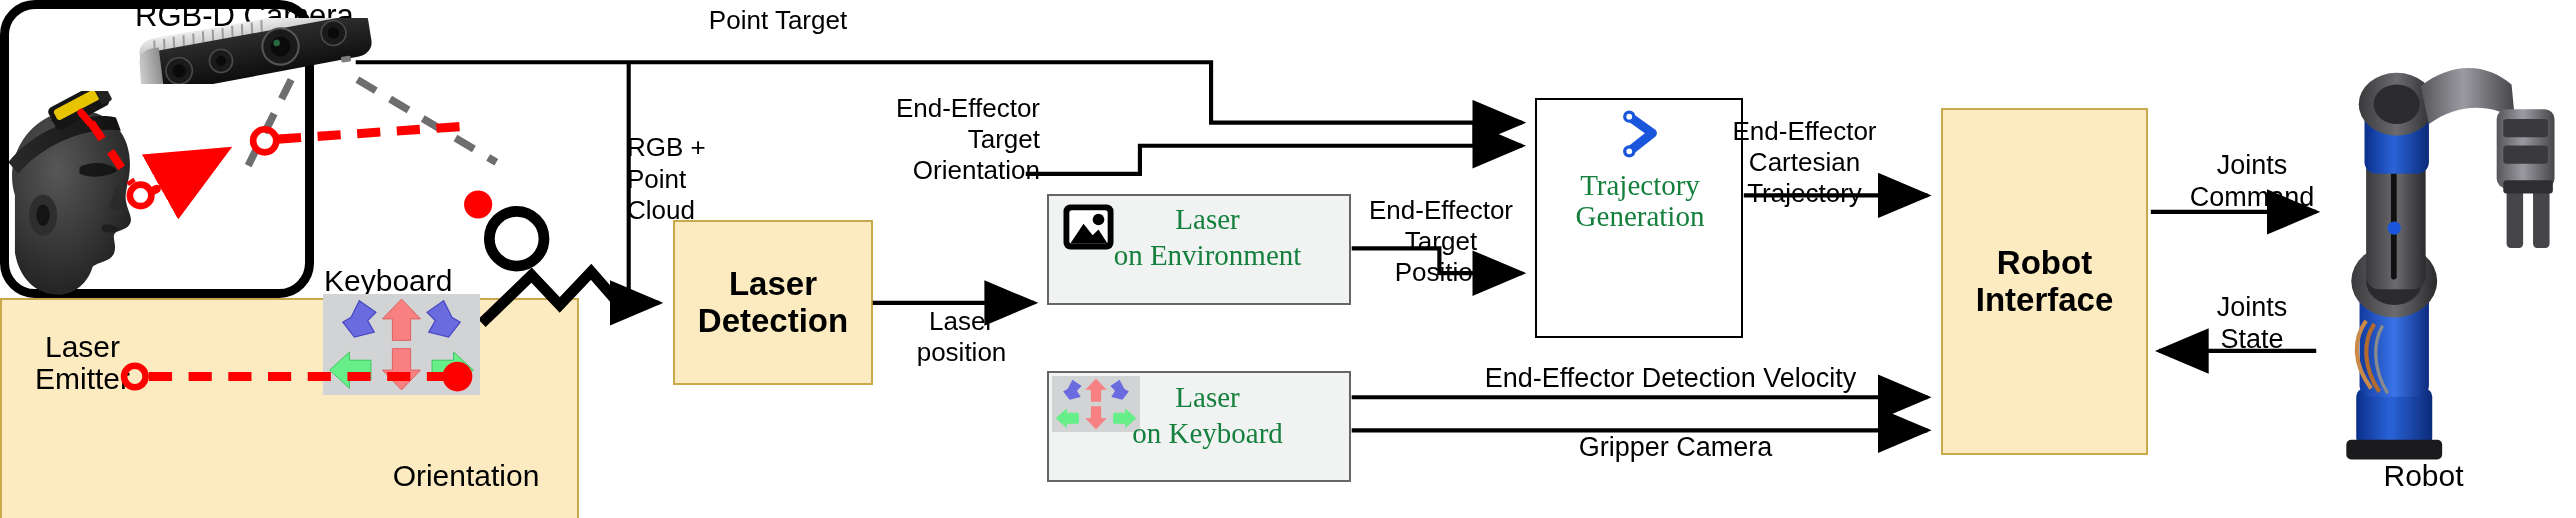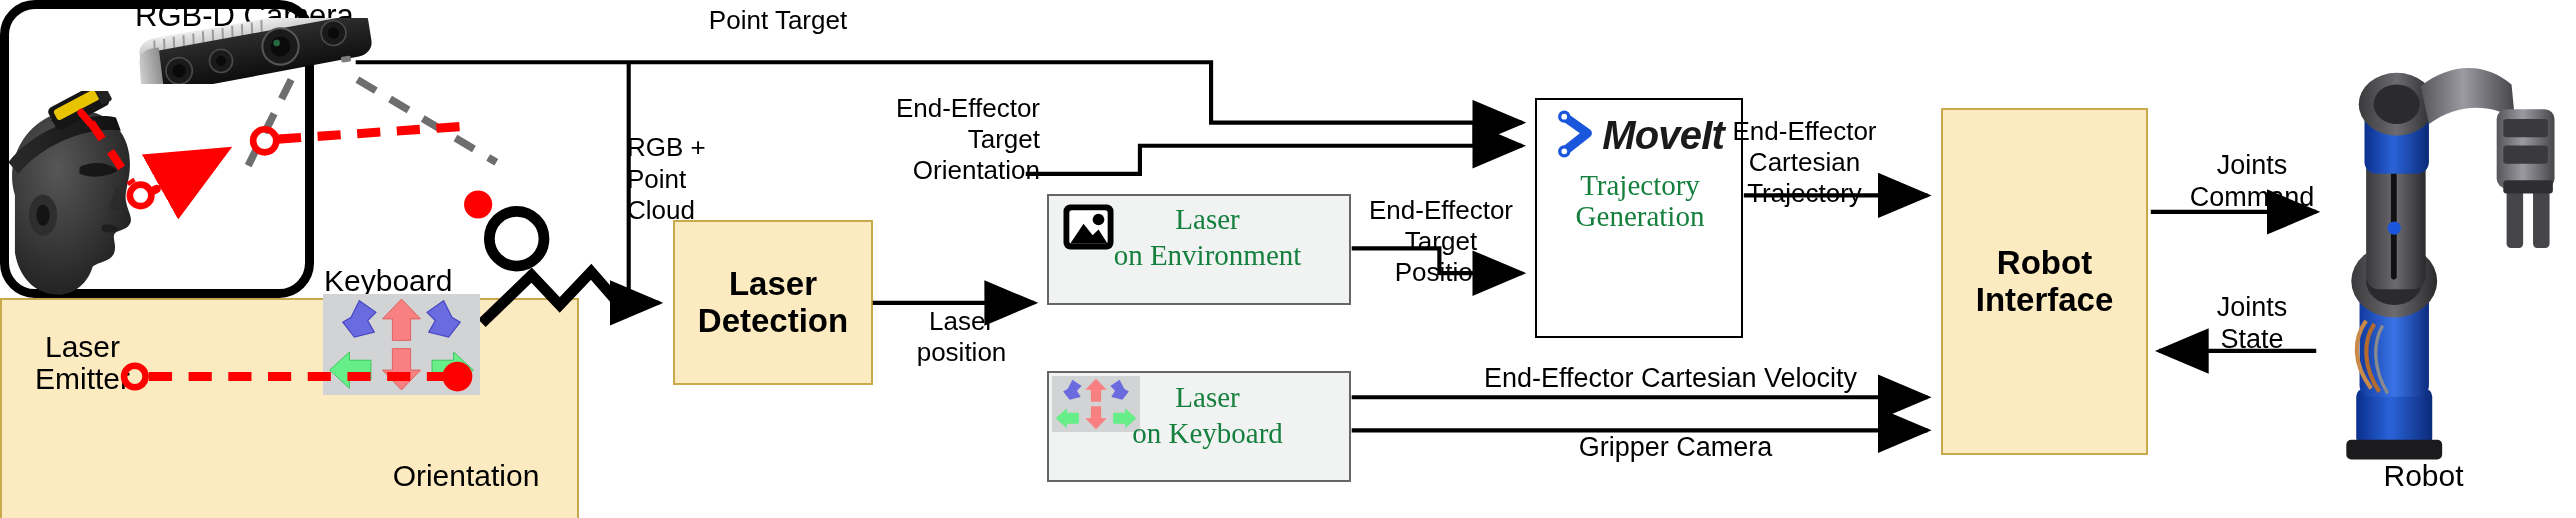--- a/index.html
+++ b/index.html
@@ -179,21 +179,20 @@
 
 <div class="wbox" style="left:1535px;top:98px;width:208px;height:240px;"></div>
 <div class="moveit-wrap" style="left:1545px;top:106px;width:190px;height:58px;justify-content:center;">
   <span style="display:inline-block;">
     <svg width="38" height="48" viewBox="0 0 46 58">
       <path d="M10 8 L38 28 L10 50" fill="none" stroke="#1A56DB" stroke-width="11" stroke-linecap="round" stroke-linejoin="round"></path>
       <circle cx="10" cy="8" r="5.5" fill="#fff" stroke="#1A56DB" stroke-width="4"></circle>
       <circle cx="10" cy="50" r="5.5" fill="#fff" stroke="#1A56DB" stroke-width="4"></circle>
     </svg>
   </span>
-  <span class="moveit-text">MoveIt</span>
 </div>
 <div class="abs tiny-txt" style="left:1539px;top:170px;width:202px;white-space:pre-line;font-size:29px;">Trajectory
 Generation</div>
 
 <div class="gbox" style="left:1047px;top:194px;width:304px;height:111px;"></div>
 <div class="abs" style="left:1061px;top:202px;width:55px;height:50px;">
   <svg width="55" height="50" viewBox="0 0 66 60">
     <rect x="3" y="3" width="60" height="54" rx="8" fill="#000"></rect>
     <rect x="10" y="10" width="46" height="40" rx="3" fill="#fff"></rect>
     <circle cx="45" cy="21" r="7" fill="#000"></circle>
@@ -297,21 +296,21 @@
 position</div>
 
 <div class="lbl" style="left:1350px;top:195px;width:182px;font-size:26px;line-height:1.2;">End-Effector
 Target
 Position</div>
 
 <div class="lbl" style="left:1717px;top:116px;width:175px;font-size:26px;line-height:1.2;">End-Effector
 Cartesian
 Trajectory</div>
 
-<div class="lbl" style="left:1406px;top:364px;width:529px;font-size:27px;">End-Effector Cartesian Velocity</div>
+<div class="lbl" style="left:1406px;top:364px;width:529px;font-size:27px;">End-Effector Detection Velocity</div>
 
 <div class="lbl" style="left:1481px;top:433px;width:389px;font-size:27px;">Gripper Camera</div>
 
 <div class="lbl" style="left:2161px;top:149px;width:182px;font-size:27px;line-height:1.2;">Joints
 Command</div>
 
 <div class="lbl" style="left:2161px;top:291px;width:182px;font-size:27px;line-height:1.2;">Joints
 State</div>
 
 <svg class="ov" viewBox="0 0 3114 627" width="2576" height="519">

